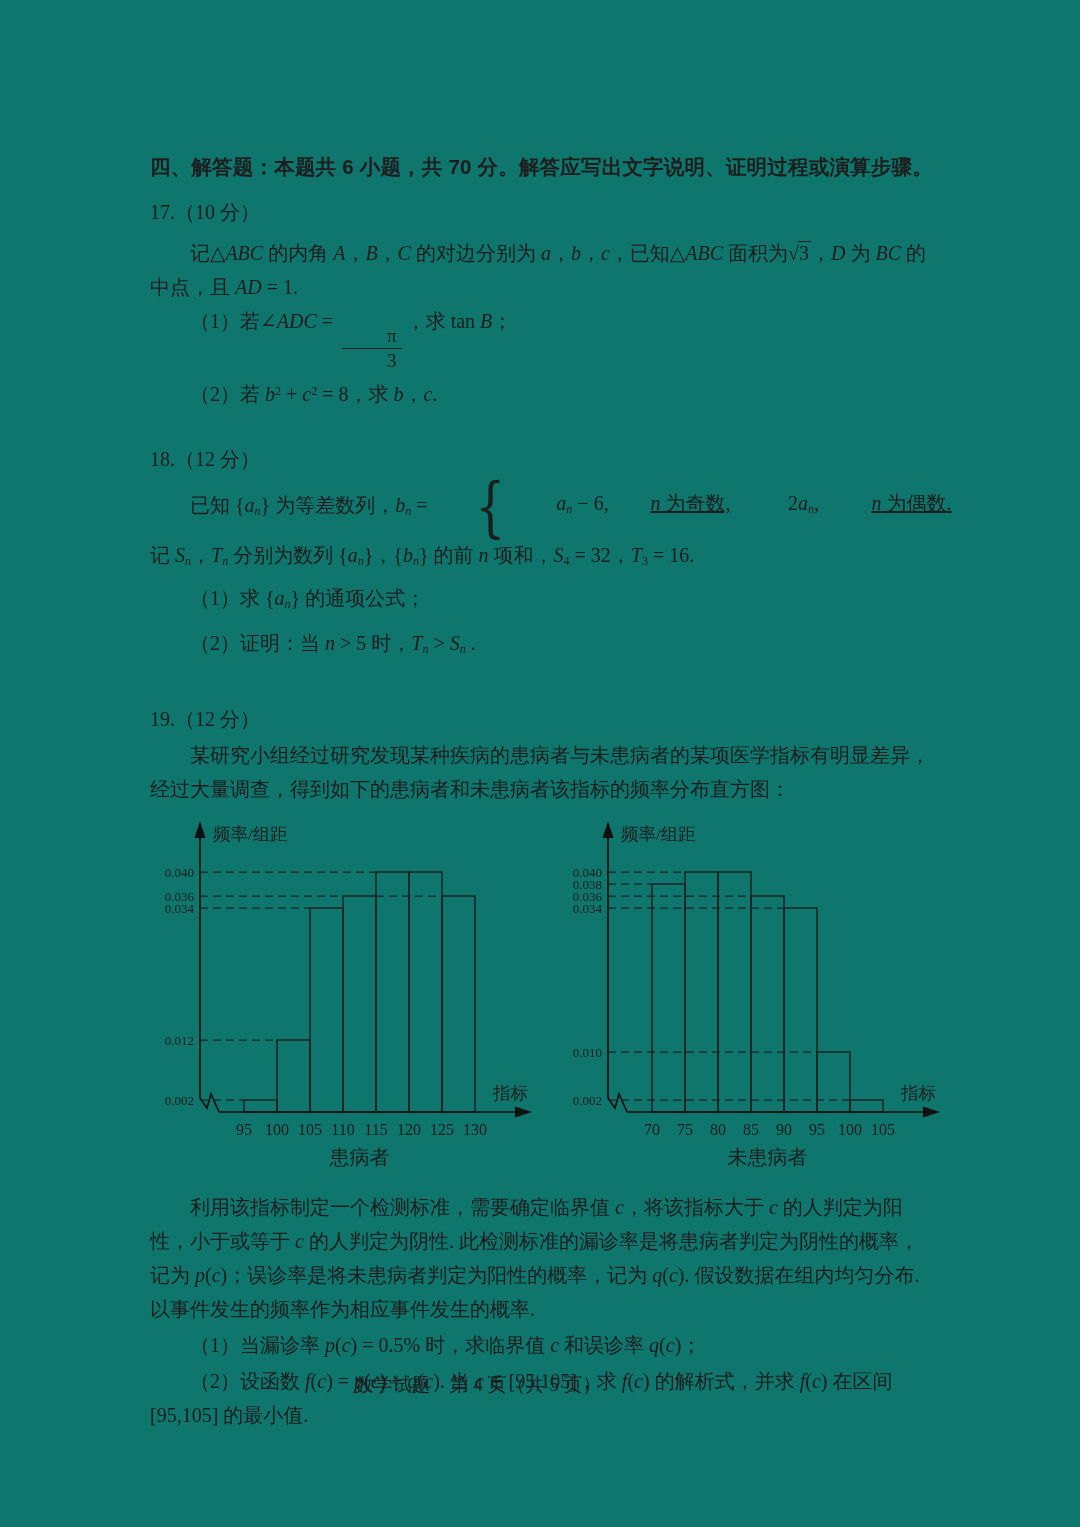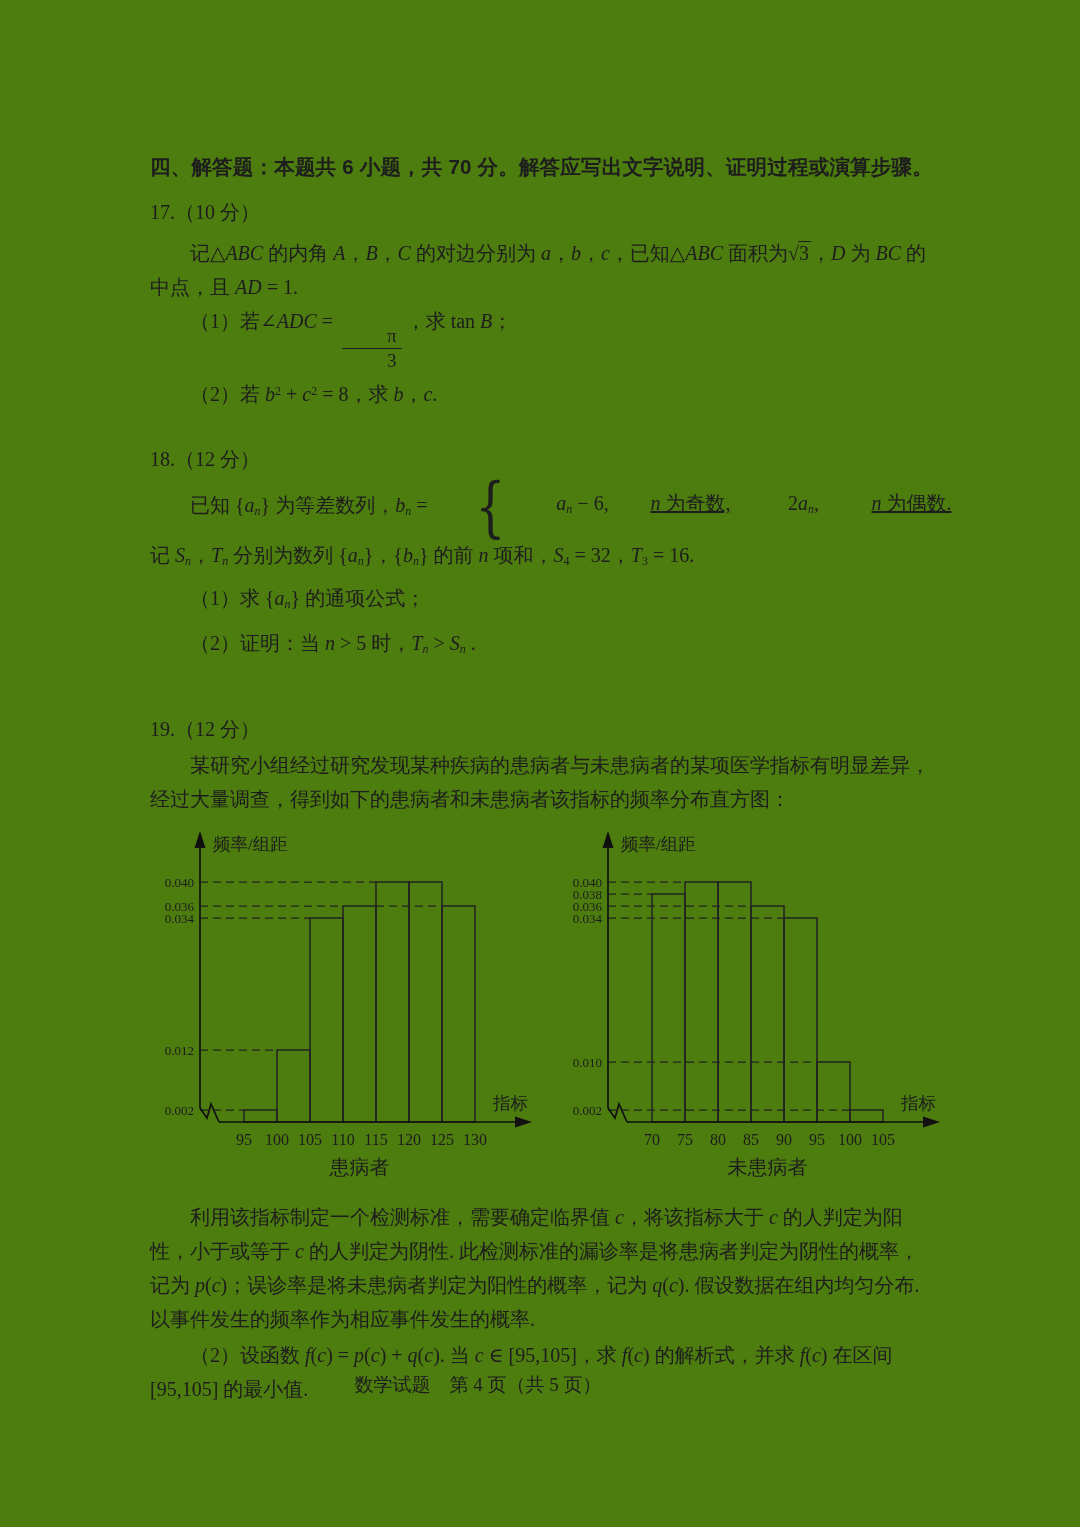--- a/index.html
+++ b/index.html
@@ -1,36 +1,36 @@
 <!DOCTYPE html>
 <html><head>
 <meta charset="utf-8">
 <style>
   html,body{margin:0;padding:0;background:#e8e8e8;}
   .page{
-    position:relative;width:1080px;height:1527px;margin:0 auto;background:#4d7c0f;
+    position:relative;width:1080px;height:1527px;margin:0 auto;background:#0f766e;
     font-family:"Liberation Serif","DejaVu Serif","DejaVu Sans",serif;
     color:#1d1d1d;overflow:hidden;
   }
   .content{position:absolute;left:150px;top:150px;width:786px;}
   p{margin:0;font-size:20px;line-height:34px;}
   .sec-header{
     font-family:"Liberation Sans","DejaVu Sans",sans-serif;
     font-weight:700;font-size:20.5px;line-height:34px;letter-spacing:0.2px;
   }
   .qnum{margin-top:11px;font-family:Liberation Serif, serif;}
   .q17-intro{margin-top:7px;text-indent:2em;}
   .item{text-indent:2em;}
   .q17-p1{margin-top:0;}
   .q17-p2{margin-top:2px;}
   .q18{margin-top:31px;}
   .q18-para{margin-top:0;text-indent:2em;width:812px;}
   .q18-p1{margin-top:3px;}
   .q18-p2{margin-top:4px;}
-  .q19{margin-top:46px;}
+  .q19{margin-top:36px;}
   .q19-intro{margin-top:2px;text-indent:2em;}
   .analysis{margin-top:12px;text-indent:2em;}
   .q19-p1{margin-top:2px;}
   .q19-p2{margin-top:2px;}
   .footer{position:absolute;left:0;width:956px;top:1372px;text-align:center;font-size:19px;color:#1d1d1d;}
 
   
   .seg-i{font-style:italic;}
   .seg-sub{font-size:0.6em;vertical-align:-0.28em;letter-spacing:0;}
   .seg-sup{font-size:0.6em;vertical-align:0.5em;}
@@ -175,19 +175,20 @@
               <text x="193" y="323" class="xlab" text-anchor="middle">85</text>
               <text x="226" y="323" class="xlab" text-anchor="middle">90</text>
               <text x="259" y="323" class="xlab" text-anchor="middle">95</text>
               <text x="292" y="323" class="xlab" text-anchor="middle">100</text>
               <text x="325" y="323" class="xlab" text-anchor="middle">105</text>
               <text x="209.5" y="352" class="gtitle" text-anchor="middle">未患病者</text>
             </svg></div>
       </div>
 
       <p class="analysis"><span>利用该指标制定一个检测标准，需要确定临界值 </span><span class="seg-i">c</span><span>，将该指标大于 </span><span class="seg-i">c</span><span> 的人判定为阳性，小于或等于 </span><span class="seg-i">c</span><span> 的人判定为阴性. 此检测标准的漏诊率是将患病者判定为阴性的概率，记为 </span><span class="seg-i">p</span><span>(</span><span class="seg-i">c</span><span>)；误诊率是将未患病者判定为阳性的概率，记为 </span><span class="seg-i">q</span><span>(</span><span class="seg-i">c</span><span>). 假设数据在组内均匀分布. 以事件发生的频率作为相应事件发生的概率.</span></p>
+      <p class="item q19-p1"><span>（1）当漏诊率 </span><span class="seg-i">p</span><span>(</span><span class="seg-i">c</span><span>) = 0.5% 时，求临界值 </span><span class="seg-i">c</span><span> 和误诊率 </span><span class="seg-i">q</span><span>(</span><span class="seg-i">c</span><span>)；</span></p>
       <p class="item q19-p2"><span>（2）设函数 </span><span class="seg-i">f</span><span>(</span><span class="seg-i">c</span><span>) = </span><span class="seg-i">p</span><span>(</span><span class="seg-i">c</span><span>) + </span><span class="seg-i">q</span><span>(</span><span class="seg-i">c</span><span>). 当 </span><span class="seg-i">c</span><span> ∈ [95,105]，求 </span><span class="seg-i">f</span><span>(</span><span class="seg-i">c</span><span>) 的解析式，并求 </span><span class="seg-i">f</span><span>(</span><span class="seg-i">c</span><span>) 在区间 [95,105] 的最小值.</span></p>
     </div>
 
   </div>
 
   <div class="footer">数学试题　第 4 页（共 5 页）</div>
 </div>
 
 </body></html>

